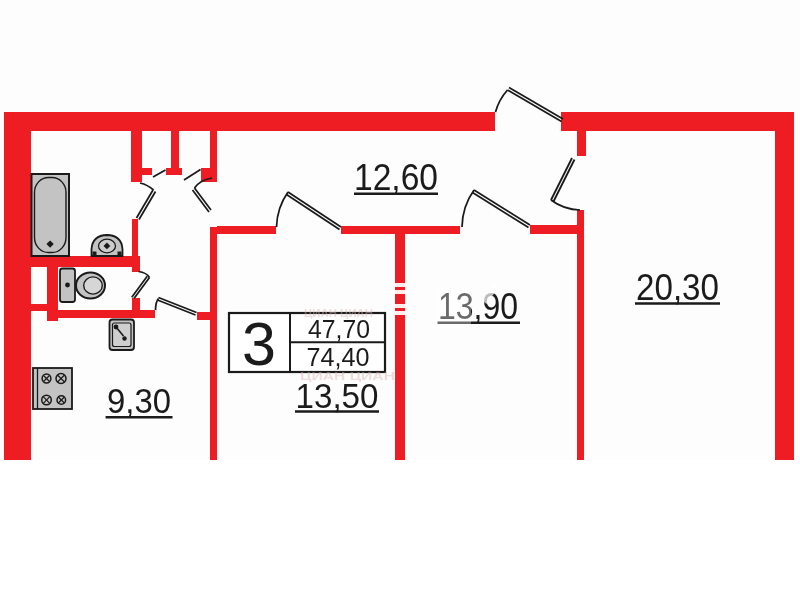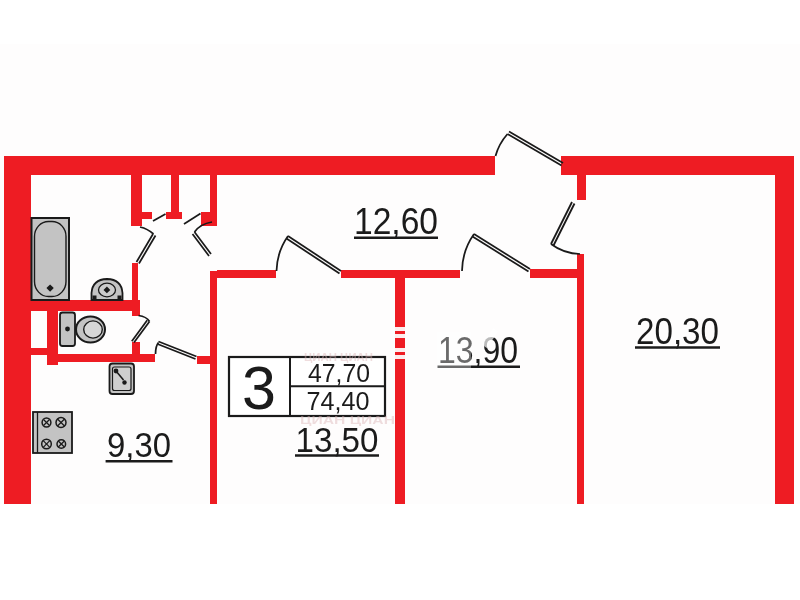--- a/index.html
+++ b/index.html
@@ -1,16 +1,16 @@
 <!DOCTYPE html>
 <html><head>
 <meta charset="utf-8">
 <style>
   html,body{margin:0;padding:0;background:#ffffff;}
-  #plan{position:relative;width:800px;height:460px;background:#fefdfd;font-family:"Liberation Sans",sans-serif;overflow:hidden;margin-top:44px;}
+  #plan{position:relative;width:800px;height:460px;background:#fefdfd;font-family:"Liberation Sans",sans-serif;overflow:hidden;}
   .w{position:absolute;background:#ee1c23;}
   svg{position:absolute;left:0;top:0;}
 </style>
 </head>
 <body>
 <div id="plan">
 
   <div class="w" style="left:4px;top:112px;width:491px;height:19px;"></div>
   <div class="w" style="left:561px;top:112px;width:233px;height:19px;"></div>
   <div class="w" style="left:4px;top:112px;width:27px;height:401px;"></div>

